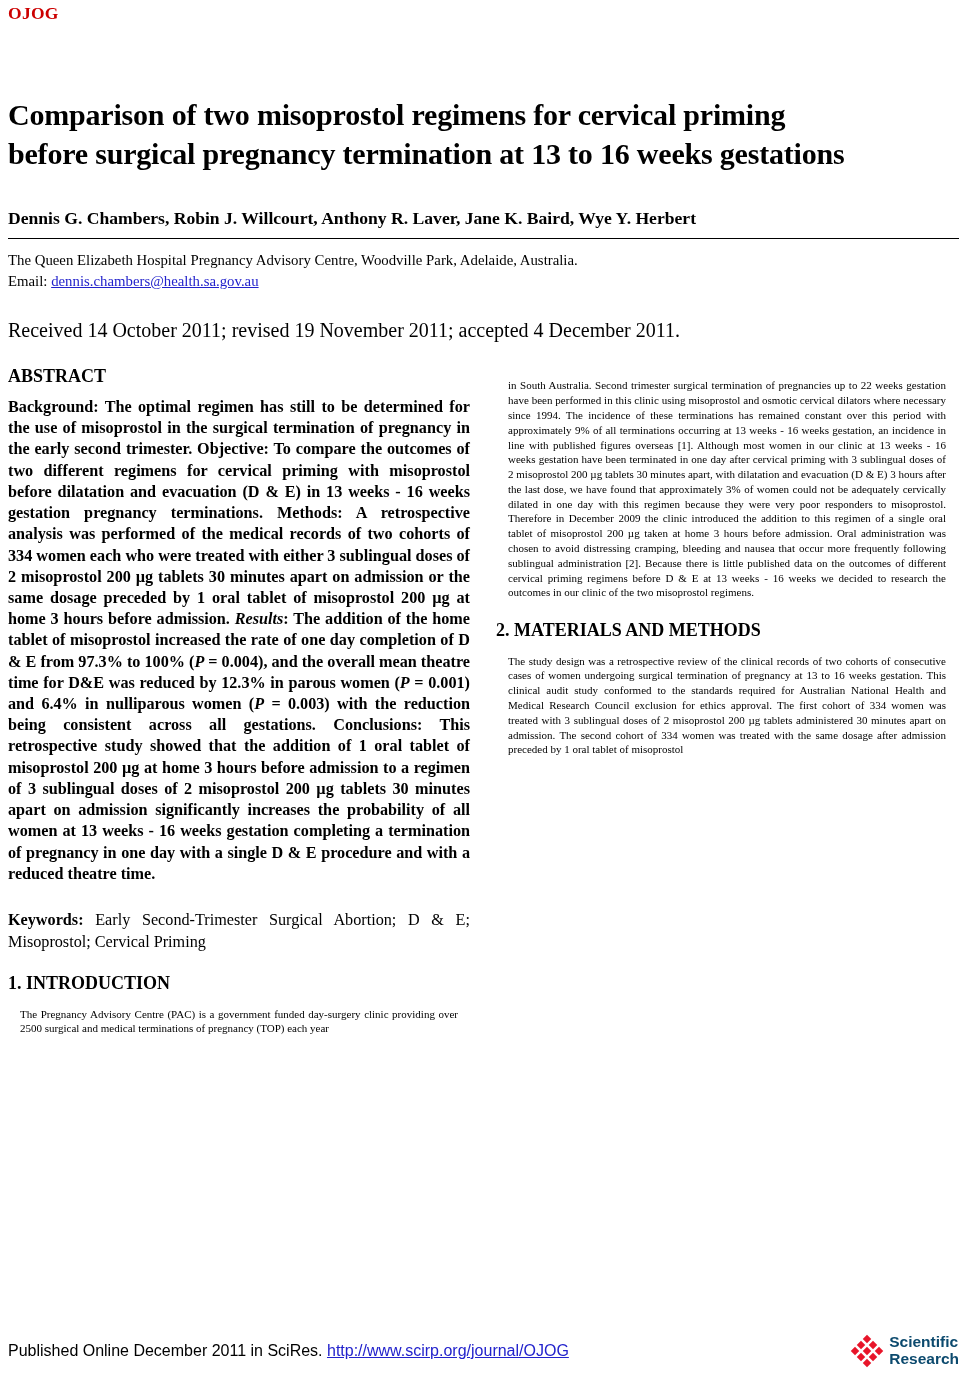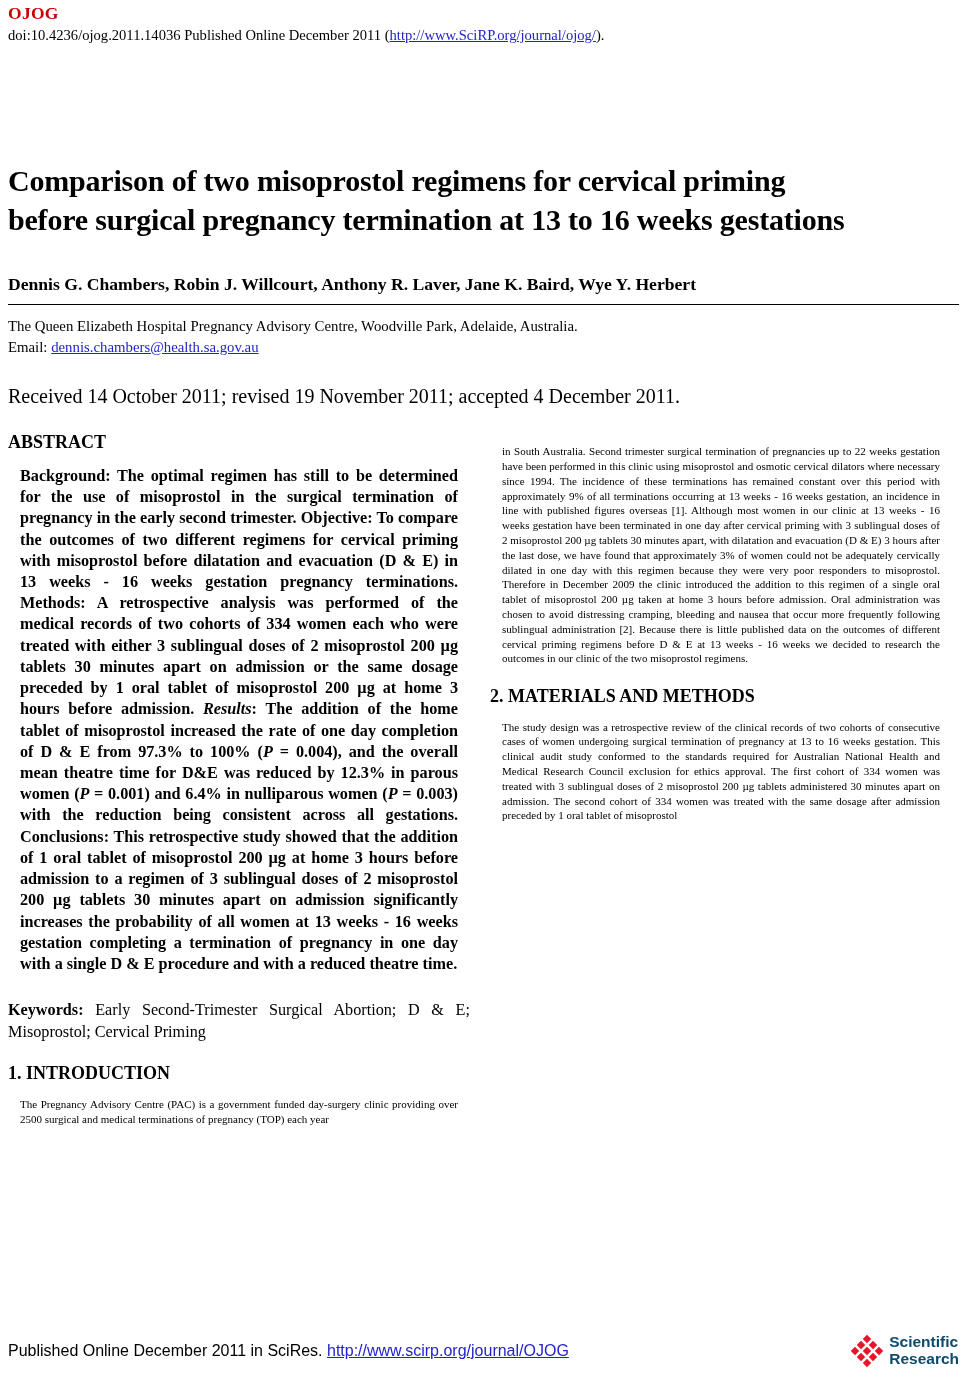--- a/index.html
+++ b/index.html
@@ -48,21 +48,21 @@
   .doi-line a, .link {
     color: #2222cc;
     text-decoration: underline;
   }
 
   
   .title {
     font-size: 30px;
     font-weight: bold;
     line-height: 1.30;
-    margin: 116px 0 0 0;
+    margin: 72px 0 0 0;
     max-width: 860px;
     letter-spacing: -0.2px;
   }
   .authors {
     font-size: 17.6px;
     font-weight: bold;
     margin-top: 34px;
     line-height: 1.3;
   }
   .rule {
@@ -78,42 +78,42 @@
   .affil .link { color: #2222cc; }
   .dates {
     font-size: 20px;
     line-height: 1.42;
     margin-top: 24px;
   }
 
   
   .columns {
     display: flex;
-    gap: 20px;
+    gap: 26px;
     margin-top: 22px;
   }
   .col {
     width: 462px;
     flex: 0 0 462px;
   }
   .sec-head {
     font-size: 18px;
     font-weight: bold;
     margin: 0 0 9px 0;
     line-height: 1.2;
   }
   .sec-head.spaced { margin-top: 20px; }
 
   .abstract-body {
     font-size: 16.2px;
     font-weight: bold;
     line-height: 1.31;
     text-align: justify;
     text-justify: inter-word;
-    margin: 12px;
+    margin: 0;
     hyphens: manual;
   }
   .abstract-body .ital { font-style: italic; }
 
   .keywords {
     font-size: 16.2px;
     line-height: 1.33;
     text-align: justify;
     margin: 25px 0 0 0;
   }
@@ -163,23 +163,20 @@
 </style>
 </head>
 <body>
 
 <div class="page">
 
   <div class="runhead">
     <span class="journal-mark">OJOG</span>
   </div>
 
-  <div class="doi-line">
-    <span>doi:10.4236/ojog.2011.14036 Published Online December 2011 (</span><a class="link" href="#">http://www.SciRP.org/journal/ojog/</a><span>).</span>
-  </div>
 
   <h1 class="title">Comparison of two misoprostol regimens for cervical priming before surgical pregnancy termination at 13 to 16 weeks gestations</h1>
 
   <div class="authors">Dennis G. Chambers, Robin J. Willcourt, Anthony R. Laver, Jane K. Baird, Wye Y. Herbert</div>
   <hr class="rule">
 
   <div class="affil">
     <div>The Queen Elizabeth Hospital Pregnancy Advisory Centre, Woodville Park, Adelaide, Australia.</div>
     <div><span>Email:</span> <a class="link" href="#">dennis.chambers@health.sa.gov.au</a></div>
   </div>

